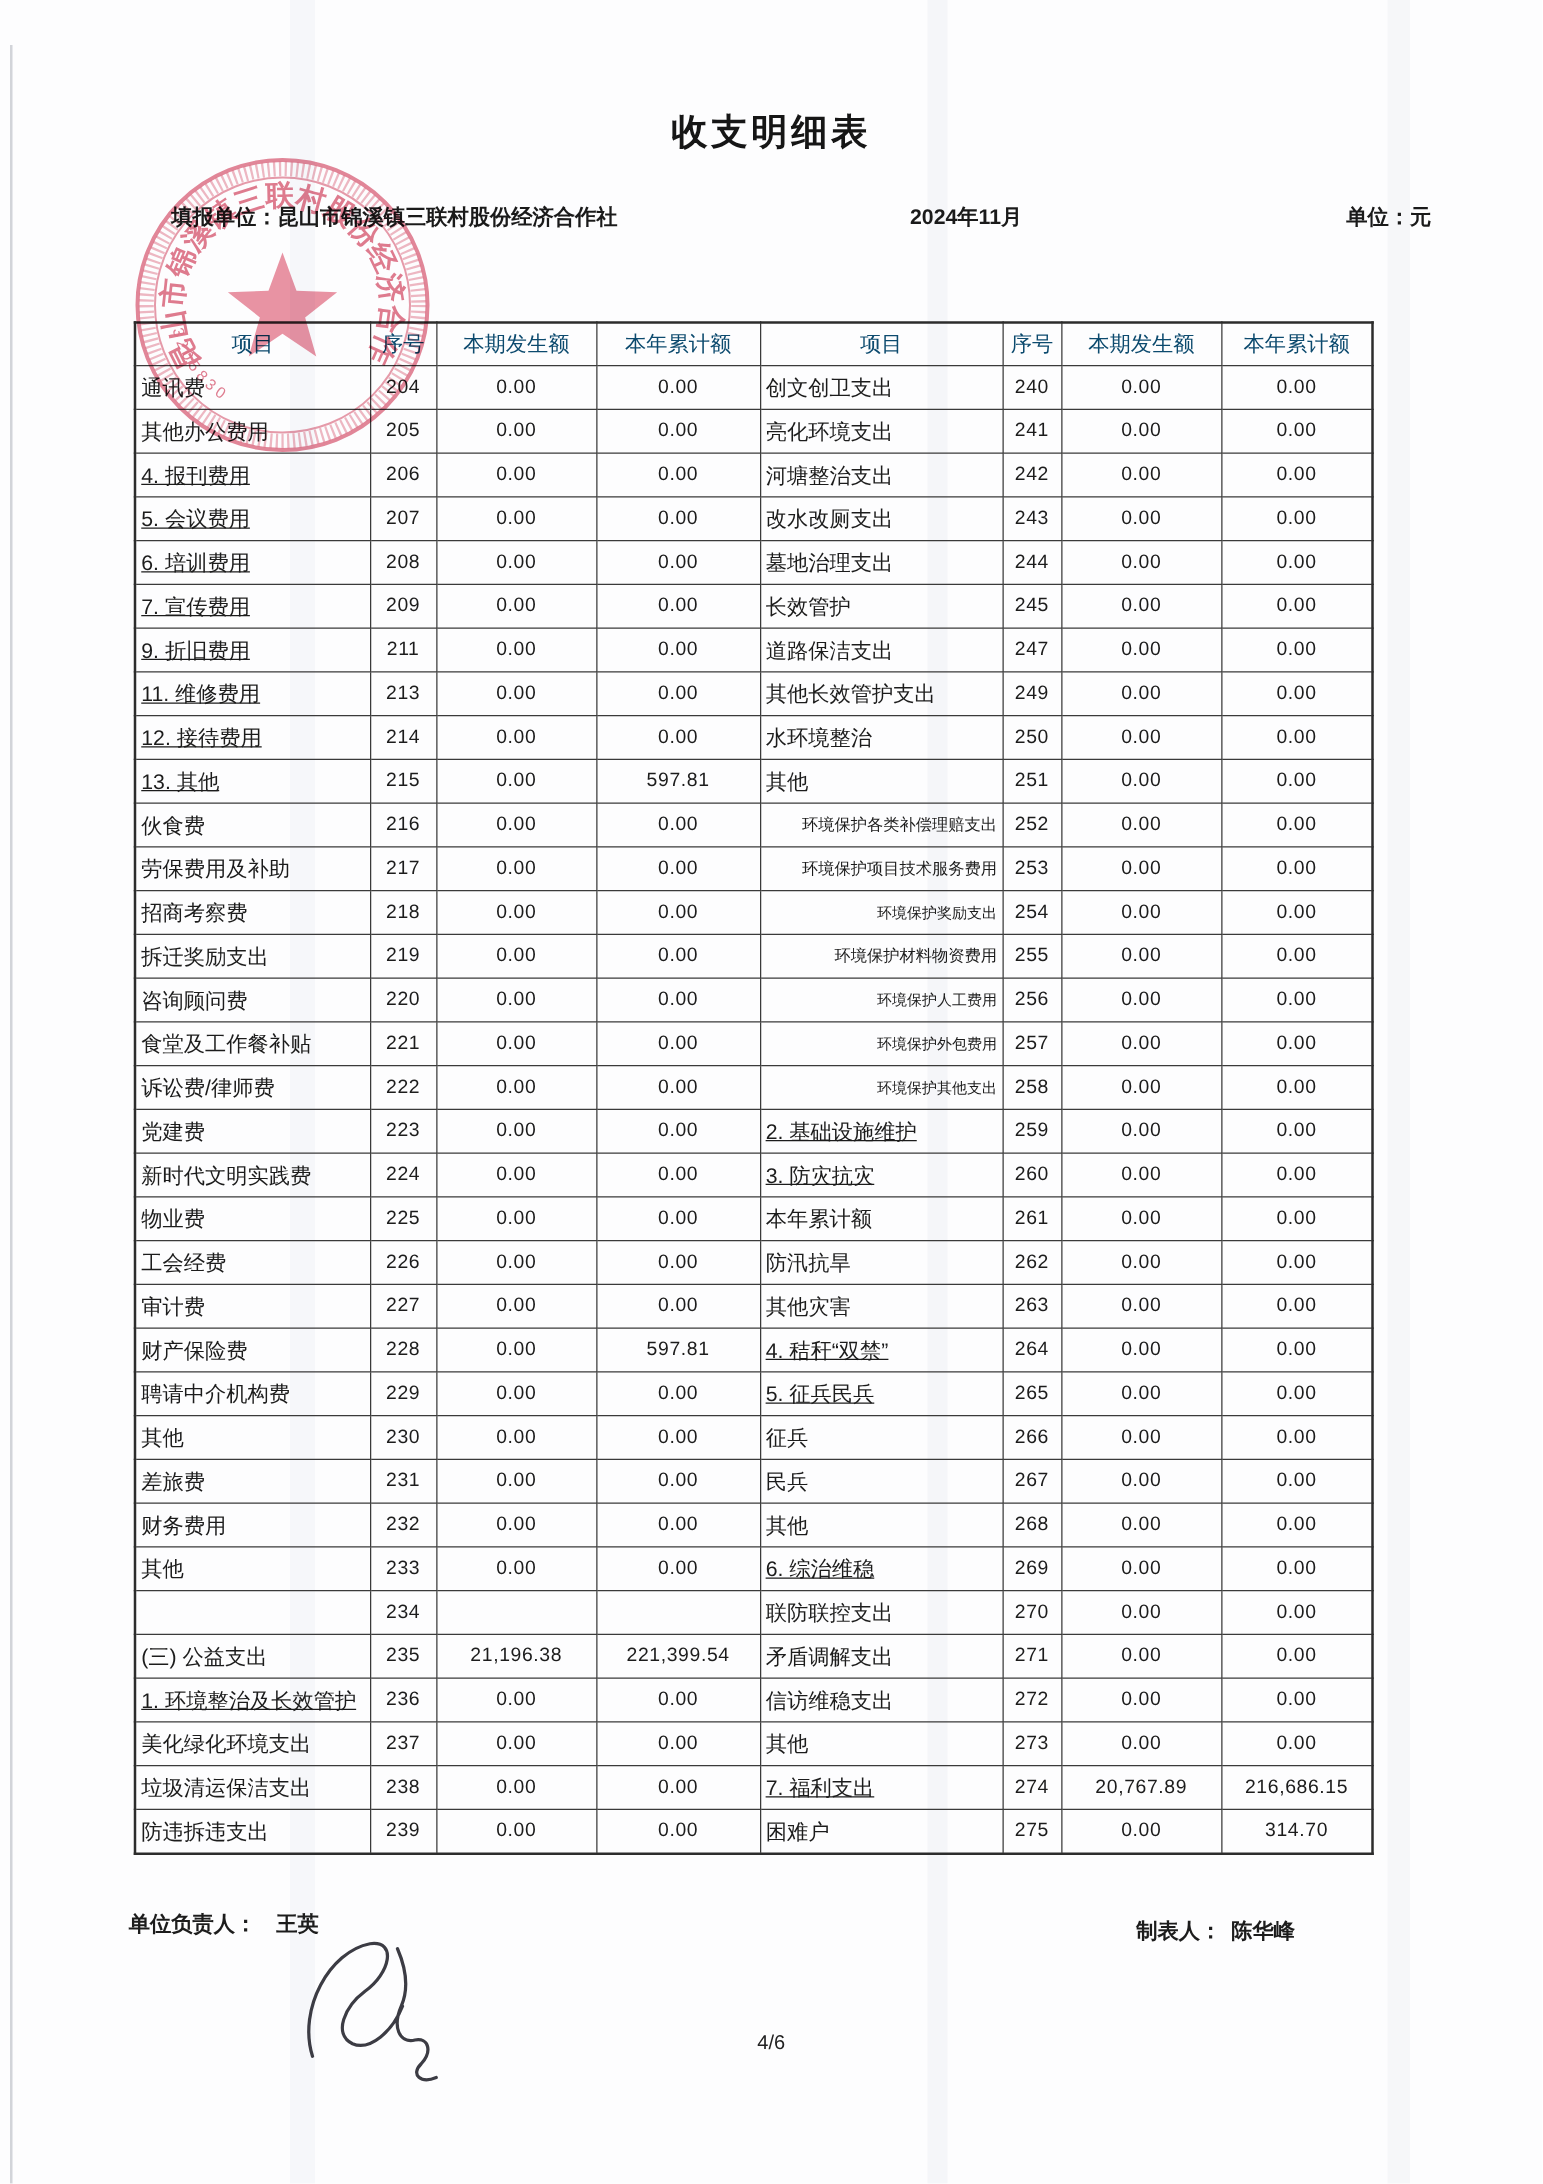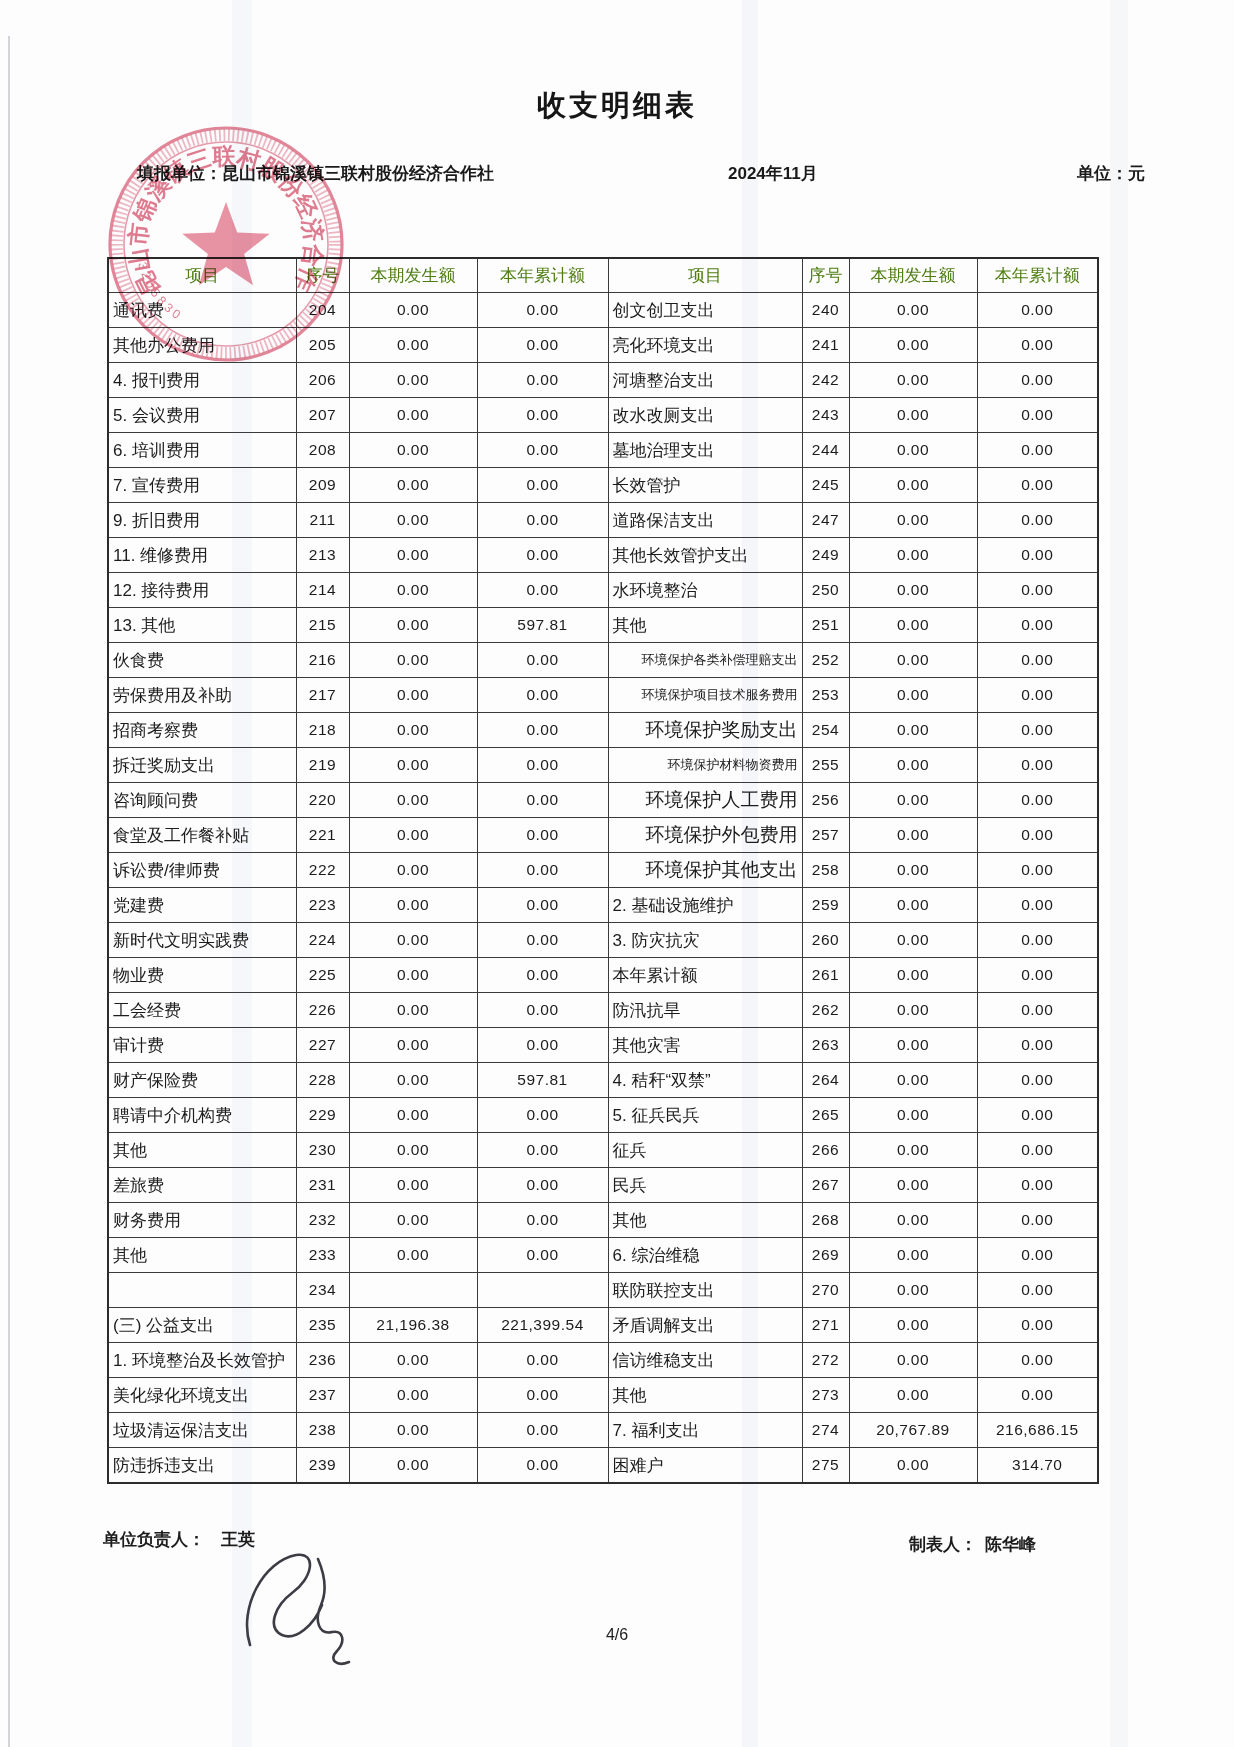--- a/index.html
+++ b/index.html
@@ -31,30 +31,30 @@
     border-collapse:collapse;table-layout:fixed;width:990px;
     font-size:17px;color:#1c1c1c;
   }
   table.main th,table.main td{
     border:1px solid #3a3a3a;
     padding:0 4px;height:34px;
     white-space:nowrap;overflow:hidden;
     font-weight:400;
   }
   table.main{border:2px solid #2c2c2c;}
-  table.main th{font-size:17px;text-align:center;height:33px;color:#4d7c0f;}
+  table.main th{font-size:17px;text-align:center;height:33px;color:#0c4a6e;}
   td.mid,th.mid{border-left-width:2px;}
   td.c-no{text-align:center;font-size:15.5px;letter-spacing:.5px;}
   td.c-amt{text-align:center;font-size:15.5px;letter-spacing:.5px;}
   td.c-item{text-align:left;font-size:17px;}
   td.ind0{padding-left:6px;}
-  td.ind1{padding-left:15px;}
+  td.ind1{padding-left:15px;text-decoration:underline;}
   td.ind2{padding-left:59px;}
   td.ind3{padding-left:85px;}
-  td.ralign{text-align:right;padding-right:5px;font-size:19px;margin-top:16px;}
+  td.ralign{text-align:right;padding-right:5px;font-size:12px;margin-top:16px;}
   td.ralign-sm{text-align:right;padding-right:3px;font-size:13px;}
 
   .footer-left{position:absolute;left:103px;top:1528px;font-size:17px;font-weight:700;white-space:nowrap;}
   .footer-left .name{margin-left:16px;}
   .footer-right{position:absolute;left:909px;top:1533px;font-size:17px;font-weight:700;white-space:nowrap;}
   .footer-right .name{margin-left:8px;}
   .page-number{position:absolute;left:0;top:1626px;width:1234px;text-align:center;font-size:16px;color:#222;}
 
   .stamp{
     position:absolute;left:106px;top:124px;width:240px;height:240px;

